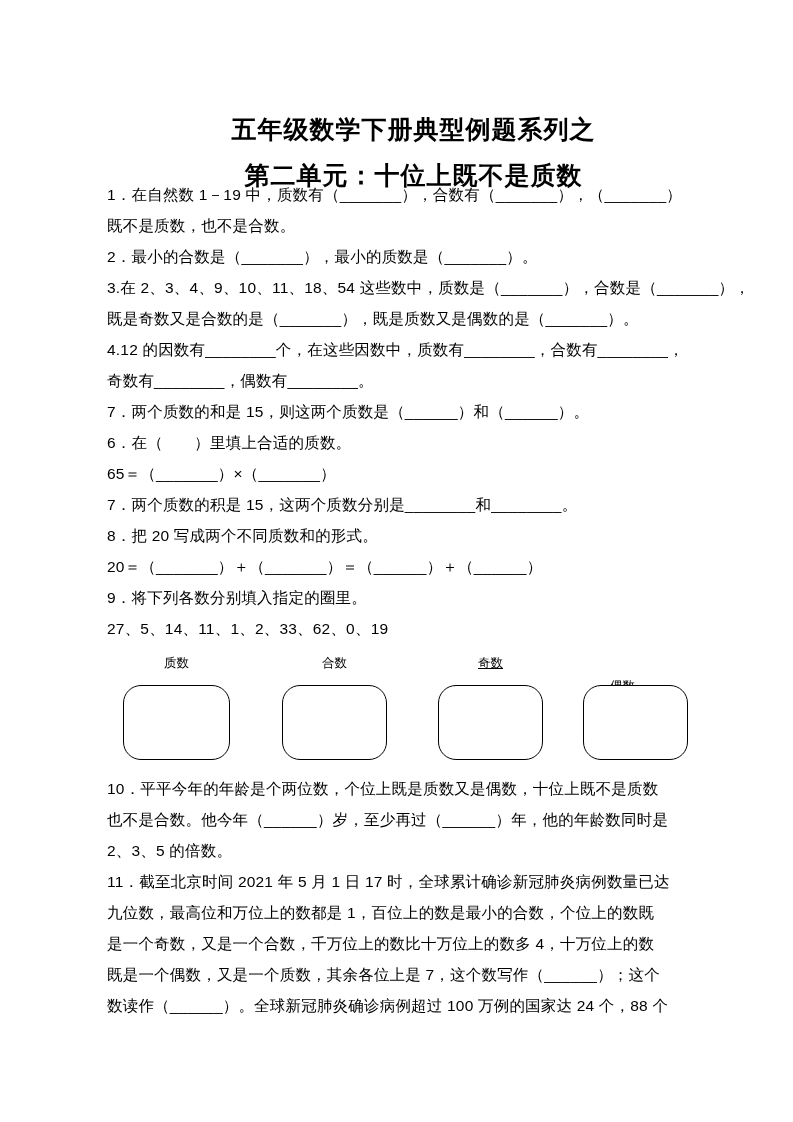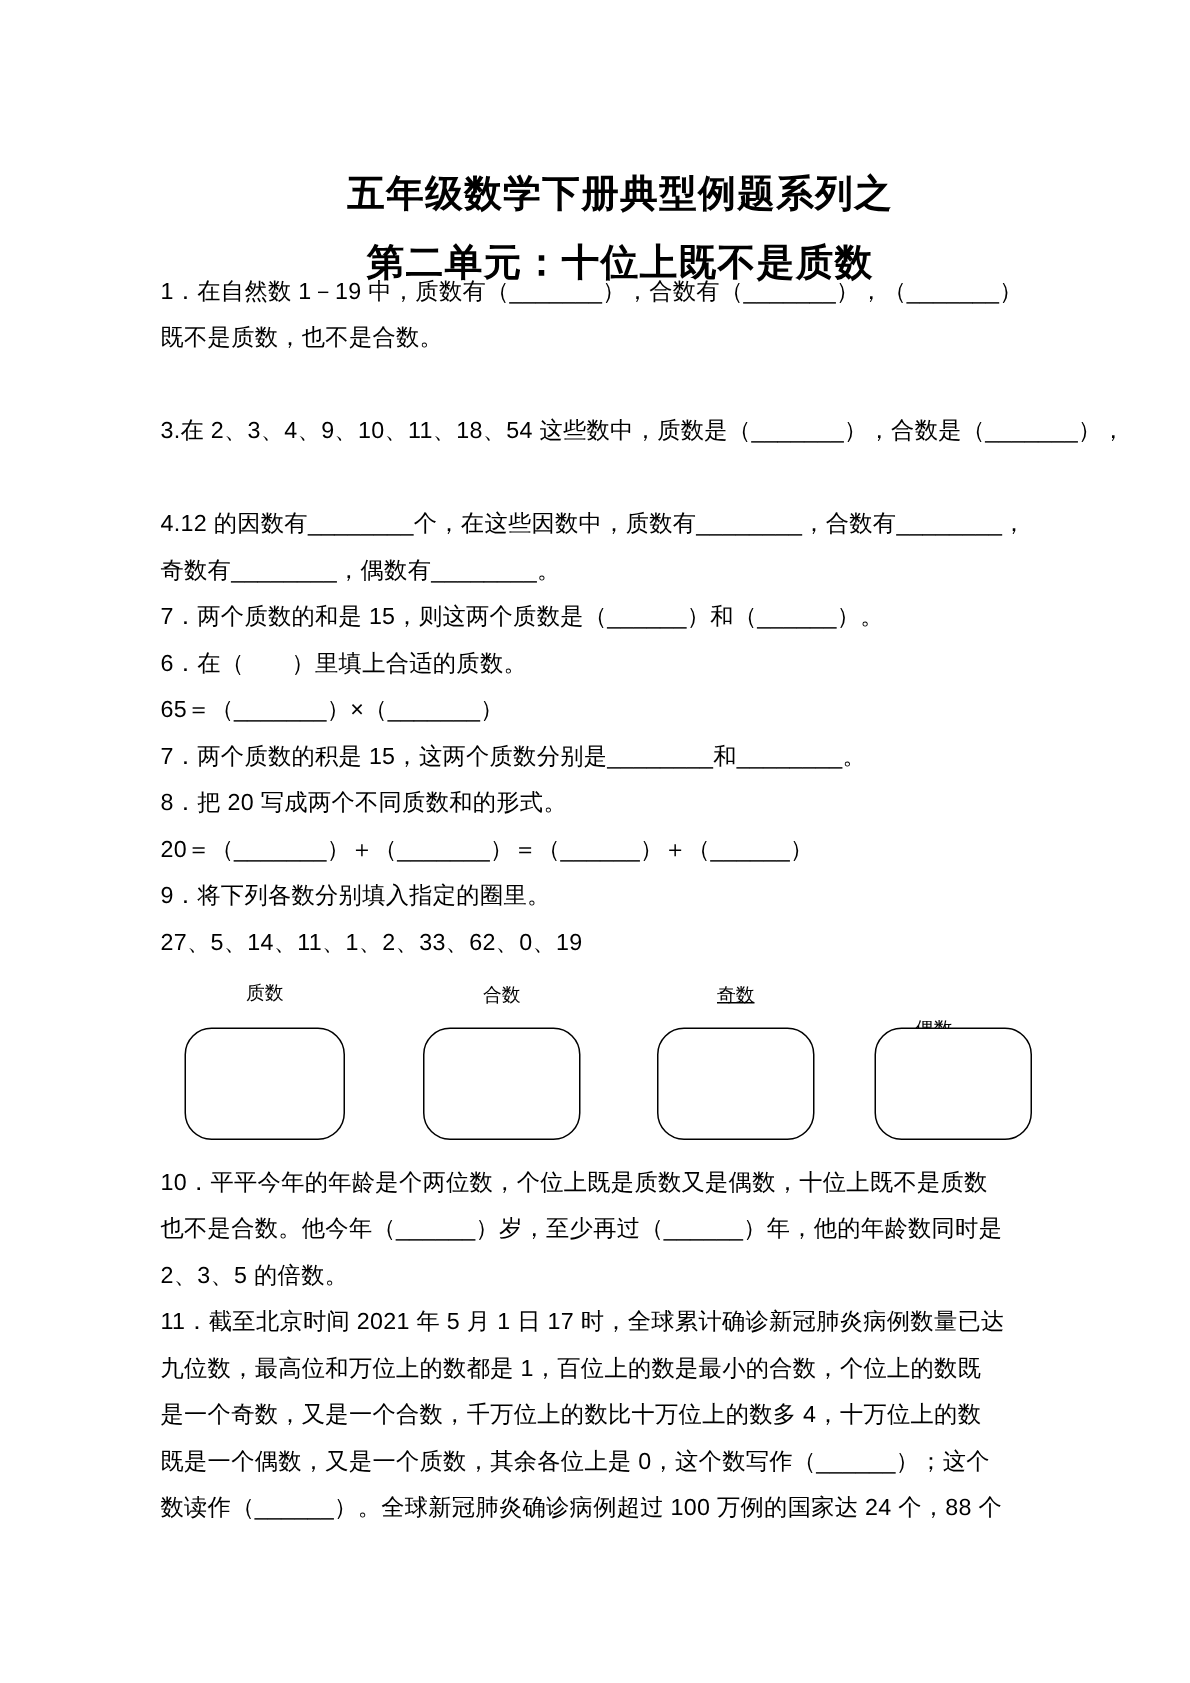--- a/index.html
+++ b/index.html
@@ -47,42 +47,44 @@
   }
   .answer-box {
     position: absolute;
     top: 685px;
     height: 75px;
     border: 1.5px solid #000000;
     border-radius: 18px;
     background: #ffffff;
     box-sizing: border-box;
   }
-  .lbl-1 { left: 123px; width: 107px; font-family: Liberation Mono, monospace; }
+  .lbl-1 { left: 123px; width: 107px; }
   .lbl-2 { left: 282px; width: 105px; }
   .lbl-3 { left: 438px; width: 105px; text-decoration: underline; }
   .lbl-4 { left: 570px; width: 105px; margin-top: 23px; }
   .box-1 { left: 123px; width: 107px; }
   .box-2 { left: 282px; width: 105px; }
   .box-3 { left: 438px; width: 105px; }
   .box-4 { left: 583px; width: 105px; }
 </style>
 </head>
 <body>
 
 <div class="page">
 
   <h1 class="title" style="top:97px">五年级数学下册典型例题系列之</h1>
   <h1 class="title" style="top:143px">第二单元：十位上既不是质数</h1>
 
   <p class="ln" style="top:184px">1．在自然数 1－19 中，质数有（_______），合数有（_______），（_______）</p>
   <p class="ln" style="top:215px">既不是质数，也不是合数。</p>
 
+  <p class="ln" style="top:246px">2．最小的合数是（_______），最小的质数是（_______）。</p>
 
   <p class="ln" style="top:277px">3.在 2、3、4、9、10、11、18、54 这些数中，质数是（_______），合数是（_______），</p>
+  <p class="ln" style="top:308px">既是奇数又是合数的是（_______），既是质数又是偶数的是（_______）。</p>
 
   <p class="ln" style="top:339px">4.12 的因数有________个，在这些因数中，质数有________，合数有________，</p>
   <p class="ln" style="top:370px">奇数有________，偶数有________。</p>
 
   <p class="ln" style="top:401px">7．两个质数的和是 15，则这两个质数是（______）和（______）。</p>
 
   <p class="ln" style="top:432px">6．在（　　）里填上合适的质数。</p>
   <p class="ln" style="top:463px">65＝（_______）×（_______）</p>
 
   <p class="ln" style="top:494px">7．两个质数的积是 15，这两个质数分别是________和________。</p>
@@ -103,16 +105,16 @@
   <div class="answer-box box-3"></div>
   <div class="answer-box box-4"></div>
 
   <p class="ln" style="top:778px">10．平平今年的年龄是个两位数，个位上既是质数又是偶数，十位上既不是质数</p>
   <p class="ln" style="top:809px">也不是合数。他今年（______）岁，至少再过（______）年，他的年龄数同时是</p>
   <p class="ln" style="top:840px">2、3、5 的倍数。</p>
 
   <p class="ln" style="top:871px">11．截至北京时间 2021 年 5 月 1 日 17 时，全球累计确诊新冠肺炎病例数量已达</p>
   <p class="ln" style="top:902px">九位数，最高位和万位上的数都是 1，百位上的数是最小的合数，个位上的数既</p>
   <p class="ln" style="top:933px">是一个奇数，又是一个合数，千万位上的数比十万位上的数多 4，十万位上的数</p>
-  <p class="ln" style="top:964px">既是一个偶数，又是一个质数，其余各位上是 0，这个数写作（______）；这个</p>
+  <p class="ln" style="top:964px">既是一个偶数，又是一个质数，其余各位上是 7，这个数写作（______）；这个</p>
   <p class="ln" style="top:995px">数读作（______）。全球新冠肺炎确诊病例超过 100 万例的国家达 24 个，88 个</p>
 
 </div>
 
 </body></html>

